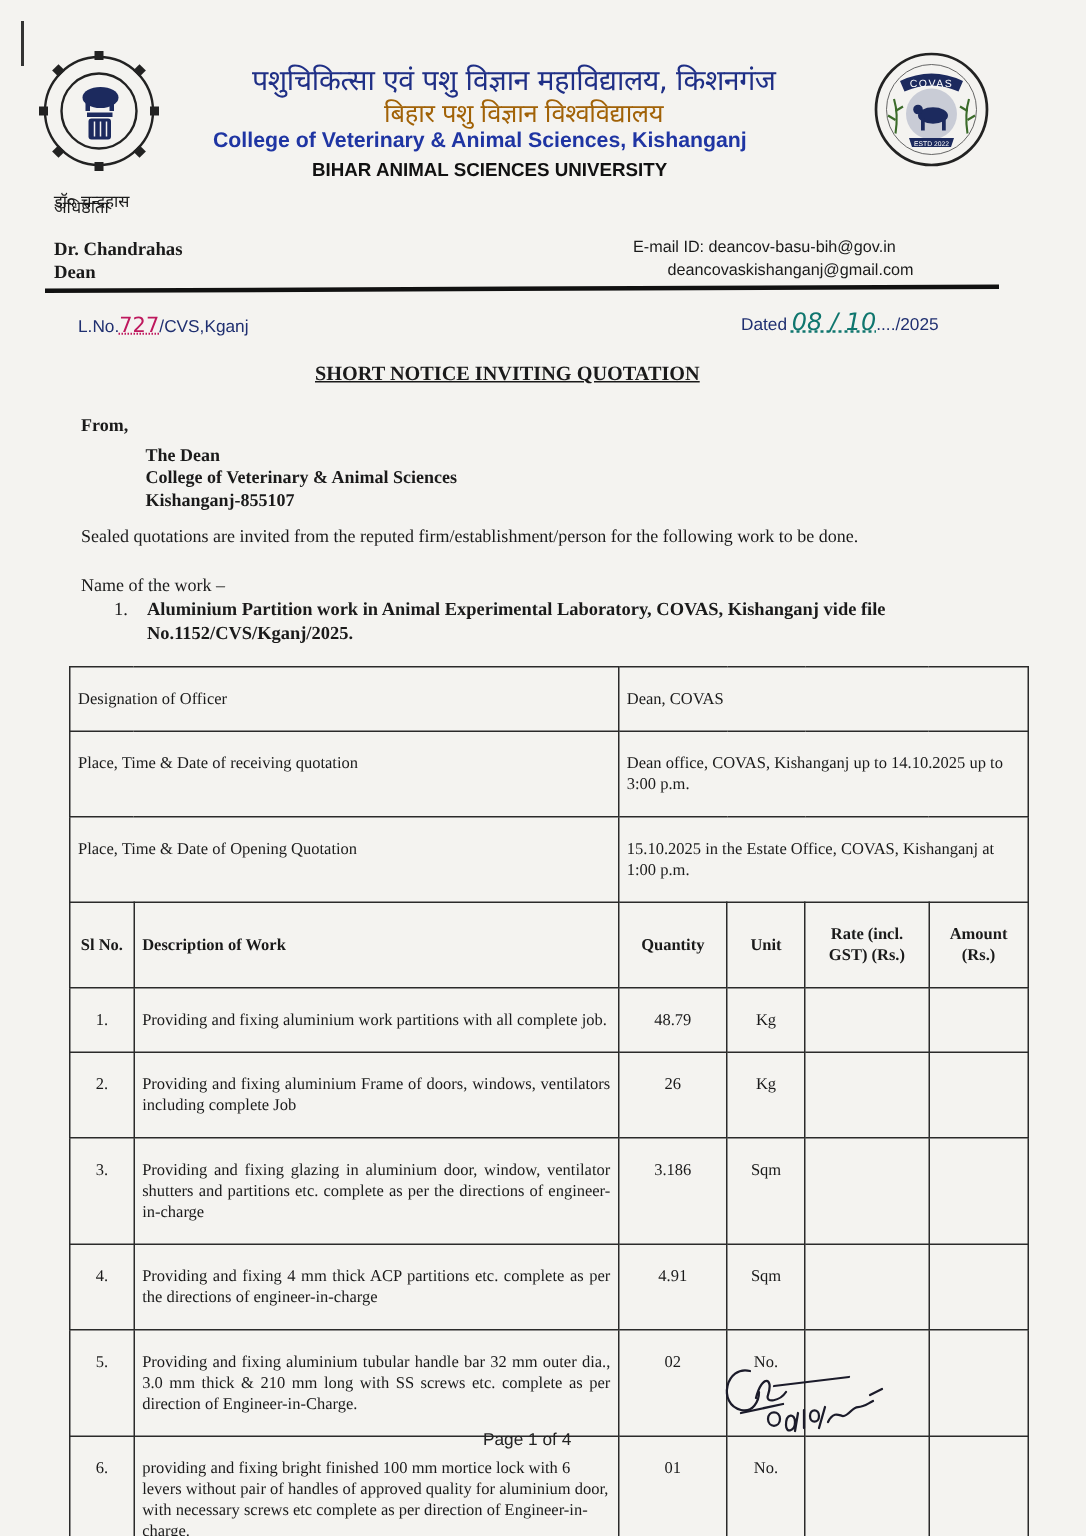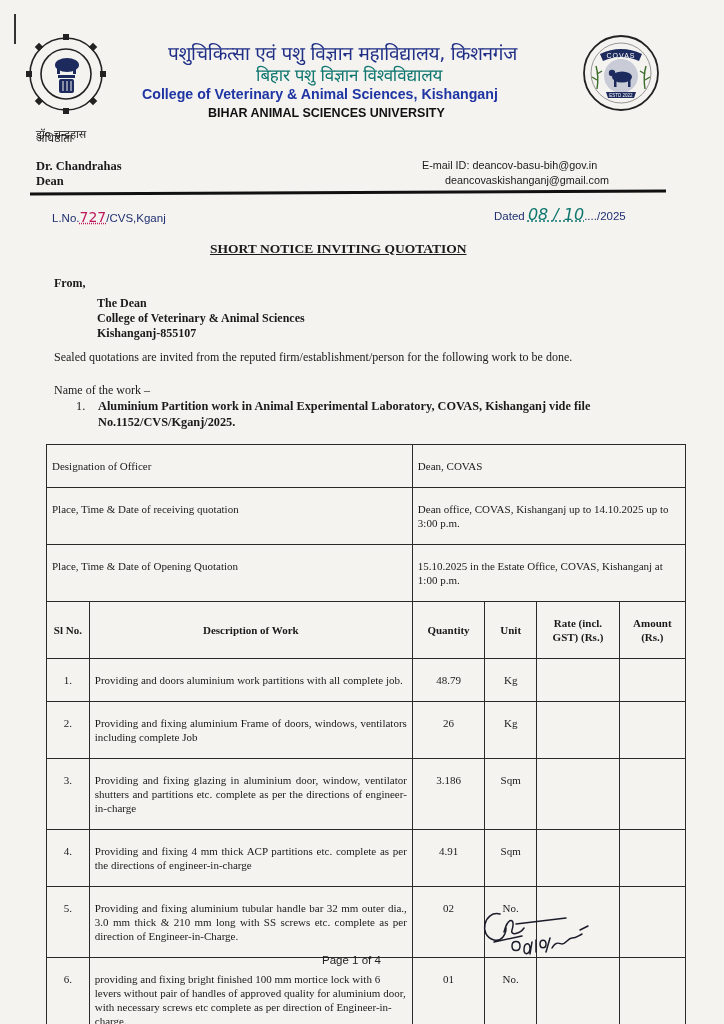--- a/index.html
+++ b/index.html
@@ -5,21 +5,21 @@
     * { box-sizing: border-box; margin: 0; padding: 0; }
     html, body { width: 724px; height: 1024px; background: #f3f2ef; overflow: hidden; }
     body { position: relative; font-family: "Liberation Serif", serif; color: #1a1a1a; }
     .page { position: absolute; left: 0; top: 0; width: 724px; height: 1024px; background: #f4f3f0; }
     .edge-mark { position: absolute; left: 14px; top: 14px; width: 2px; height: 30px; background: #333; }
 
     
     .logo-left { position: absolute; left: 24px; top: 32px; width: 84px; height: 84px; }
     .logo-right { position: absolute; left: 582px; top: 34px; width: 78px; height: 78px; }
     .hdr-hindi1 { position: absolute; left: 168px; top: 40px; font-family: "DejaVu Sans", sans-serif; font-size: 19px; color: #1f2f86; white-space: nowrap; letter-spacing: -0.3px; }
-    .hdr-hindi2 { position: absolute; left: 256px; top: 63px; font-family: "DejaVu Sans", sans-serif; font-size: 17px; color: #0f766e; white-space: nowrap; letter-spacing: -0.3px; }
+    .hdr-hindi2 { position: absolute; left: 256px; top: 63px; font-family: "DejaVu Sans", sans-serif; font-size: 17px; color: #a16207; white-space: nowrap; letter-spacing: -0.3px; }
     .hdr-eng1 { position: absolute; left: 142px; top: 86px; font-family: "Liberation Sans", sans-serif; font-weight: bold; font-size: 14.2px; color: #1f35a3; white-space: nowrap; }
     .hdr-eng2 { position: absolute; left: 208px; top: 106px; font-family: "Liberation Sans", sans-serif; font-weight: bold; font-size: 12.5px; color: #111; white-space: nowrap; }
 
     .dean-hi1 { position: absolute; left: 36px; top: 126px; font-family: "DejaVu Sans", sans-serif; font-size: 11px; }
     .dean-hi2 { position: absolute; left: 36px; top: 130px; font-family: Liberation Serif, serif; font-size: 11px; }
     .dean-en1 { position: absolute; left: 36px; top: 159px; font-weight: bold; font-size: 12.5px; }
     .dean-en2 { position: absolute; left: 36px; top: 174px; font-weight: bold; font-size: 12.5px; }
 
     .email1 { position: absolute; left: 422px; top: 159px; font-family: "Liberation Sans", sans-serif; font-size: 10.8px; white-space: nowrap; }
     .email2 { position: absolute; left: 445px; top: 174px; font-family: "Liberation Sans", sans-serif; font-size: 10.8px; white-space: nowrap; }
@@ -166,29 +166,29 @@
     <tr class="info tall">
       <td colspan="2">Place, Time &amp; Date of receiving quotation</td>
       <td colspan="4">Dean office, COVAS, Kishanganj up to 14.10.2025 up to 3:00 p.m.</td>
     </tr>
     <tr class="info tall">
       <td colspan="2">Place, Time &amp; Date of  Opening Quotation</td>
       <td colspan="4">15.10.2025 in the Estate Office, COVAS, Kishanganj at 1:00 p.m.</td>
     </tr>
     <tr class="hdr">
       <th class="c-sl">Sl No.</th>
-      <th class="c-desc" style="text-align:center">Description of Work</th>
+      <th class="c-desc" style="text-align:left">Description of Work</th>
       <th class="c-qty">Quantity</th>
       <th class="c-unit">Unit</th>
       <th class="c-rate">Rate (incl. GST) (Rs.)</th>
       <th class="c-amt">Amount (Rs.)</th>
     </tr>
     <tr>
       <td class="c-sl">1.</td>
-      <td class="c-desc">Providing and doors aluminium work partitions with all complete job.</td>
+      <td class="c-desc">Providing and fixing aluminium work partitions with all complete job.</td>
       <td class="c-qty">48.79</td>
       <td class="c-unit">Kg</td>
       <td class="c-rate"></td>
       <td class="c-amt"></td>
     </tr>
     <tr>
       <td class="c-sl">2.</td>
       <td class="c-desc">Providing and fixing aluminium Frame of doors, windows, ventilators including complete Job</td>
       <td class="c-qty">26</td>
       <td class="c-unit">Kg</td>

